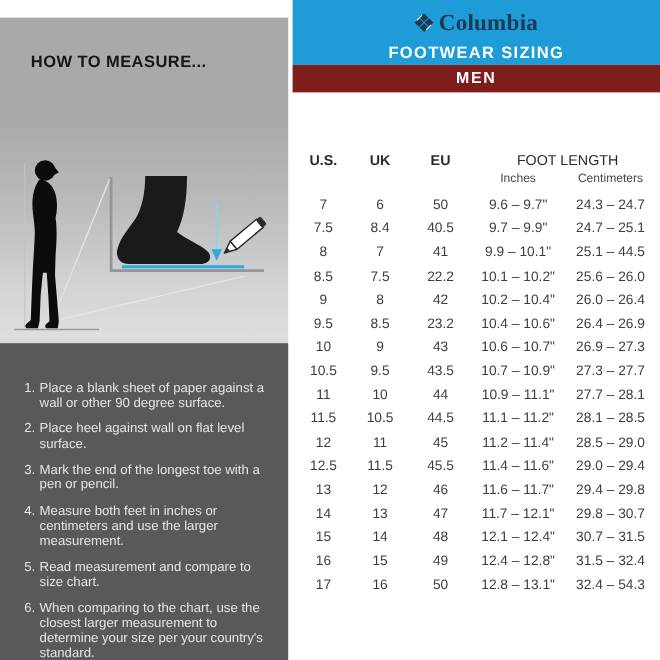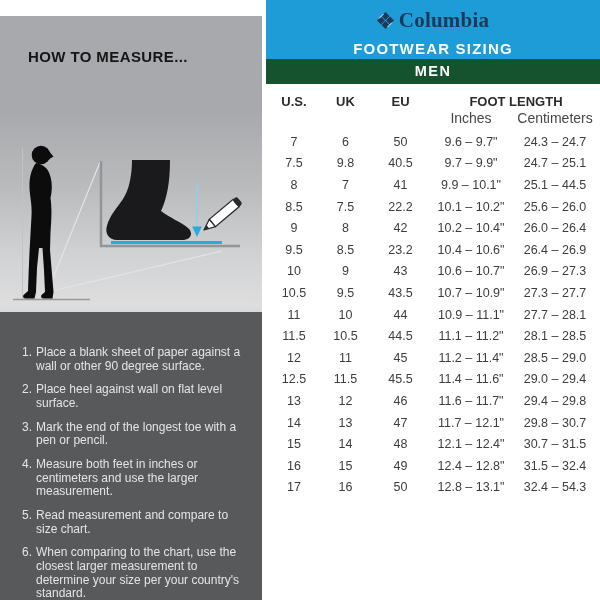--- a/index.html
+++ b/index.html
@@ -21,30 +21,30 @@
          margin-bottom:10px;}
   .instr .num{flex:0 0 auto;}
 
   
   .right-panel{position:absolute;left:266px;top:0;width:334px;height:600px;background:#fff;}
   .blue-header{height:59px;background:#1e9cd8;text-align:center;}
   .logo-row{display:flex;justify-content:center;align-items:center;gap:5px;padding-top:8px;}
   .brand{font-family:"Liberation Serif",serif;font-weight:700;font-size:21px;
          color:#1c3a57;letter-spacing:.2px;}
   .fw-title{font-size:15px;font-weight:800;color:#ffffff;letter-spacing:1.2px;margin-top:7px;}
-  .men-bar{height:25px;line-height:25px;background:#14532d;color:#fff;text-align:center;
+  .men-bar{height:25px;line-height:25px;background:#7f1d1d;color:#fff;text-align:center;
            font-size:14.5px;font-weight:800;letter-spacing:1.5px;}
 
   .size-table{padding-top:8px;}
-  .tgrid{display:grid;grid-template-columns:56px 47px 63px 78px 90px;}
+  .tgrid{display:grid;grid-template-columns:56px 47px 63px 78px 90px;margin-top:44px;}
   .thead-main{height:17px;align-items:end;}
   .th{font-size:13px;font-weight:700;color:#2b2b2d;text-align:center;}
-  .th-group{grid-column:4 / 6;font-size:13px;font-weight:700;color:#2b2b2d;text-align:center;}
+  .th-group{grid-column:4 / 6;font-size:13px;font-weight:400;color:#2b2b2d;text-align:center;}
   .thead-sub{height:16px;align-items:center;margin-top:1px;}
-  .th-sub{font-size:14px;font-weight:400;color:#47474a;text-align:center;}
+  .th-sub{font-size:11px;font-weight:400;color:#47474a;text-align:center;}
   .tbody{margin-top:5px;}
   .trow{display:grid;grid-template-columns:56px 47px 63px 78px 90px;height:21.6px;
         align-items:center;}
   .tcell{font-size:12.5px;color:#3d3d3f;text-align:center;white-space:nowrap;}
 </style>
 </head>
 <body>
 
 <div class="canvas">
 
@@ -175,21 +175,21 @@
       <div class="tbody">
           <div class="trow">
             <div class="tcell">7</div>
             <div class="tcell">6</div>
             <div class="tcell">50</div>
             <div class="tcell">9.6 – 9.7"</div>
             <div class="tcell">24.3 – 24.7</div>
           </div>
           <div class="trow">
             <div class="tcell">7.5</div>
-            <div class="tcell">9.8</div>
+            <div class="tcell">8.4</div>
             <div class="tcell">40.5</div>
             <div class="tcell">9.7 – 9.9"</div>
             <div class="tcell">24.7 – 25.1</div>
           </div>
           <div class="trow">
             <div class="tcell">8</div>
             <div class="tcell">7</div>
             <div class="tcell">41</div>
             <div class="tcell">9.9 – 10.1"</div>
             <div class="tcell">25.1 – 44.5</div>

